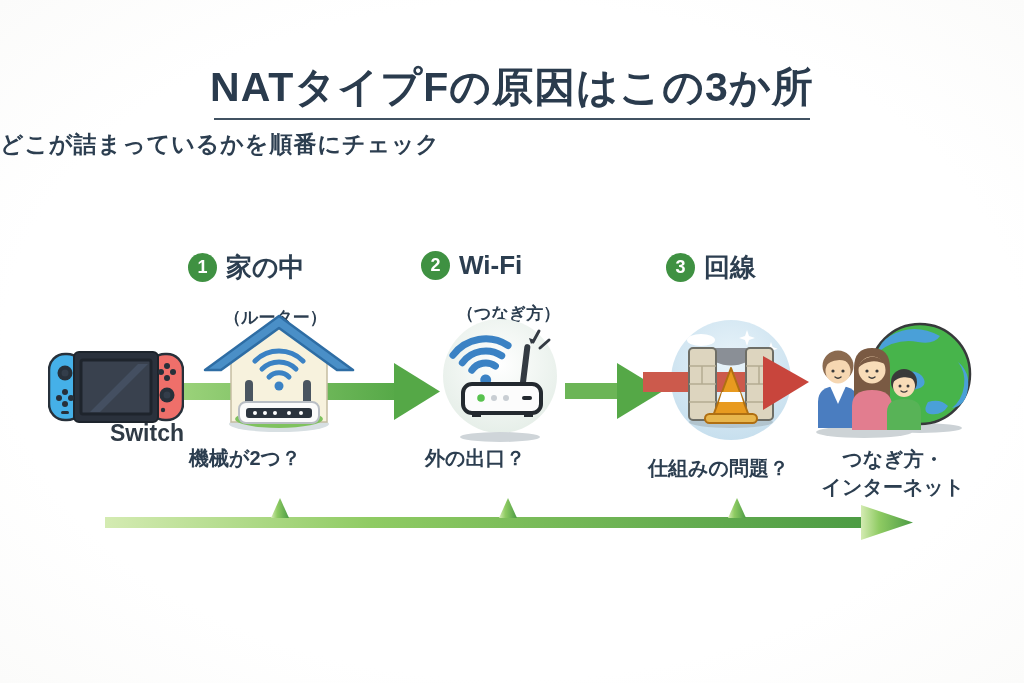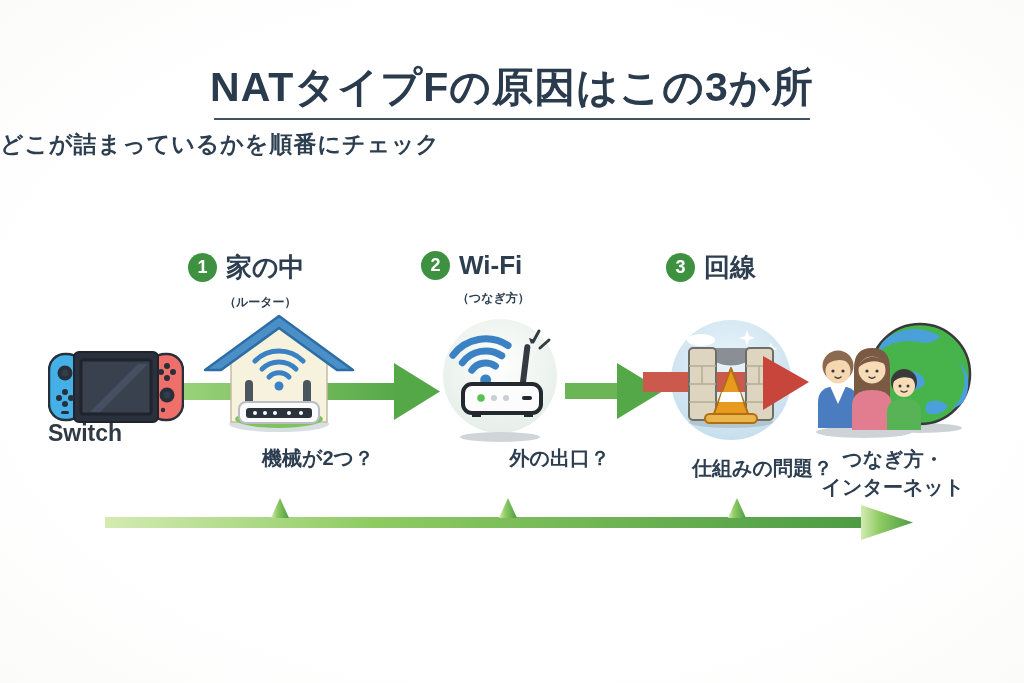--- a/index.html
+++ b/index.html
@@ -37,35 +37,35 @@
   .step-top { display: flex; align-items: center; gap: 9px; }
   .step-badge {
     width: 29px; height: 29px; border-radius: 50%;
     background: #3f9142;
     color: #ffffff; font-size: 18px; font-weight: 800;
     display: flex; align-items: center; justify-content: center;
     flex: 0 0 auto;
   }
   .step-title { font-size: 26px; font-weight: 800; color: #2c3e50; }
   .step-sub {
-    margin-top: 9px; padding-left: 36px;
-    font-size: 12px; font-weight: 700; color: #2c3e50;
+    margin-top: 21px; padding-left: 36px;
+    font-size: 17px; font-weight: 700; color: #2c3e50;
   }
   
   .gfx { position: absolute; }
   .z-arrow { z-index: 1; }
   .z-node  { z-index: 2; }
   
   .node-label {
-    position: absolute; text-align: left;
+    position: absolute; text-align: right;
     font-size: 23px; font-weight: 800; color: #2f3a45;
   }
   .question {
     position: absolute; top: 445px; width: 185px;
-    text-align: right;
+    text-align: left;
     font-size: 20px; font-weight: 800; color: #2c3e50;
   }
   .dest-label {
     position: absolute; top: 445px; left: 808px; width: 170px;
     text-align: center;
     font-size: 20px; font-weight: 800; color: #2c3e50;
     line-height: 28px;
   }
   
   .footer {

